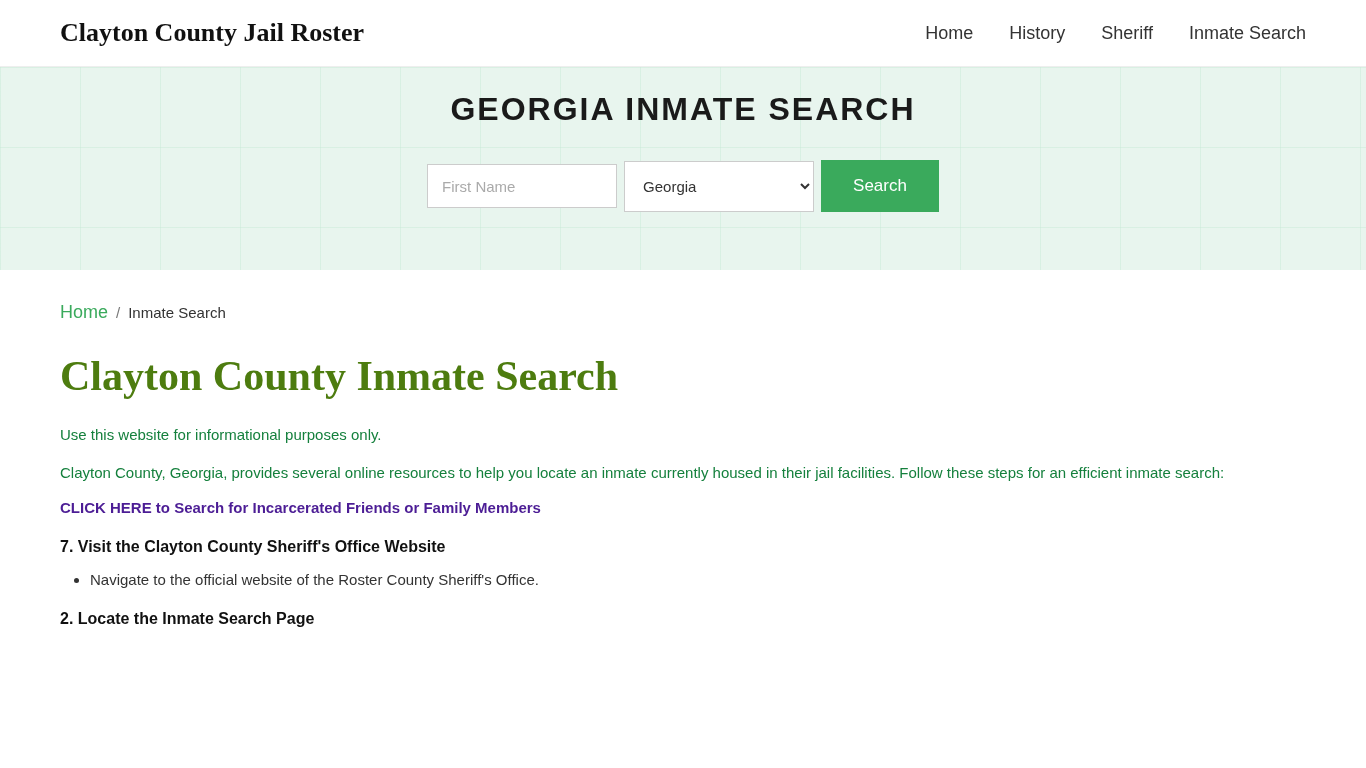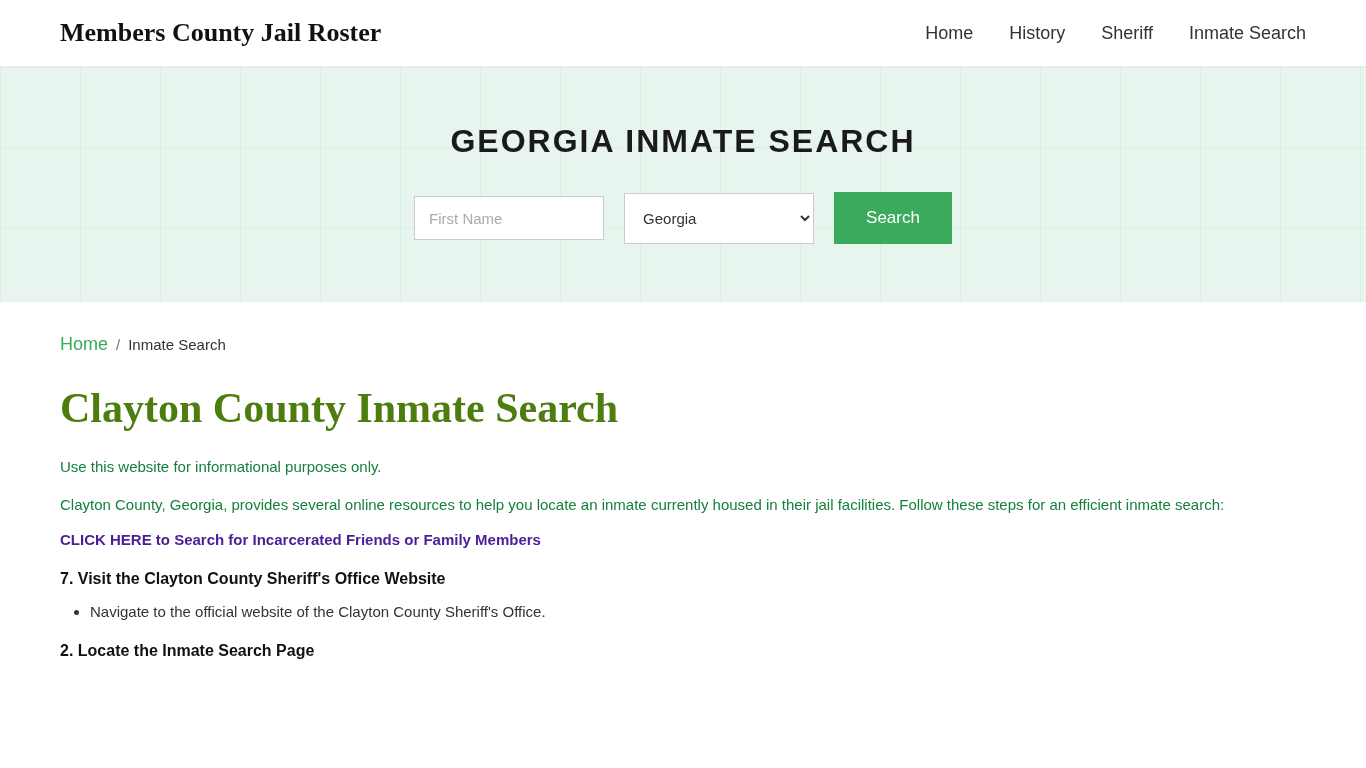--- a/index.html
+++ b/index.html
@@ -48,38 +48,38 @@
       font-size: 18px;
     }
 
     
     .hero {
       background-color: #e8f5ee;
       background-image:
         linear-gradient(rgba(200,235,215,0.5) 1px, transparent 1px),
         linear-gradient(90deg, rgba(200,235,215,0.5) 1px, transparent 1px);
       background-size: 80px 80px;
-      padding: 56px 60px 58px;
+      padding: 24px 60px 58px;
       text-align: center;
     }
 
     .hero-title {
       font-family: Arial, Helvetica, sans-serif;
       font-size: 32px;
       font-weight: 800;
       color: #1a1a1a;
       letter-spacing: 2px;
       margin-bottom: 32px;
       text-transform: uppercase;
     }
 
     .search-form {
       display: flex;
       justify-content: center;
-      gap: 20px;
+      gap: 7px;
       align-items: center;
     }
 
     .search-form input {
       height: 44px;
       width: 190px;
       padding: 0 14px;
       border: 1px solid #ccc;
       font-size: 15px;
       font-family: Arial, sans-serif;
@@ -194,21 +194,21 @@
     }
 
     .step-list li {
       margin-bottom: 6px;
     }
   </style>
 </head>
 <body>
 
 <header>
-  <a href="#" class="site-title">Members County Jail Roster</a>
+  <a href="#" class="site-title">Clayton County Jail Roster</a>
   <nav>
     <a href="#">Home</a>
     <a href="#">History</a>
     <a href="#">Sheriff</a>
     <a href="#">Inmate Search</a>
   </nav>
 </header>
 
 <section class="hero">
   <h1 class="hero-title">GEORGIA INMATE SEARCH</h1>
@@ -235,19 +235,19 @@
   
   <p class="body-text">Use this website for informational purposes only.</p>
   <p class="body-text">Clayton County, Georgia, provides several online resources to help you locate an inmate currently housed in their jail facilities. Follow these steps for an efficient inmate search:</p>
 
   
   <a href="#" class="cta-link">CLICK HERE to Search for Incarcerated Friends or Family Members</a>
 
   
   <p class="step-heading">7. Visit the Clayton County Sheriff's Office Website</p>
   <ul class="step-list">
-    <li>Navigate to the official website of the Clayton County Sheriff's Office.</li>
+    <li>Navigate to the official website of the Roster County Sheriff's Office.</li>
   </ul>
 
   
   <p class="step-heading">2. Locate the Inmate Search Page</p>
 
 </main>
 
 </body></html>

